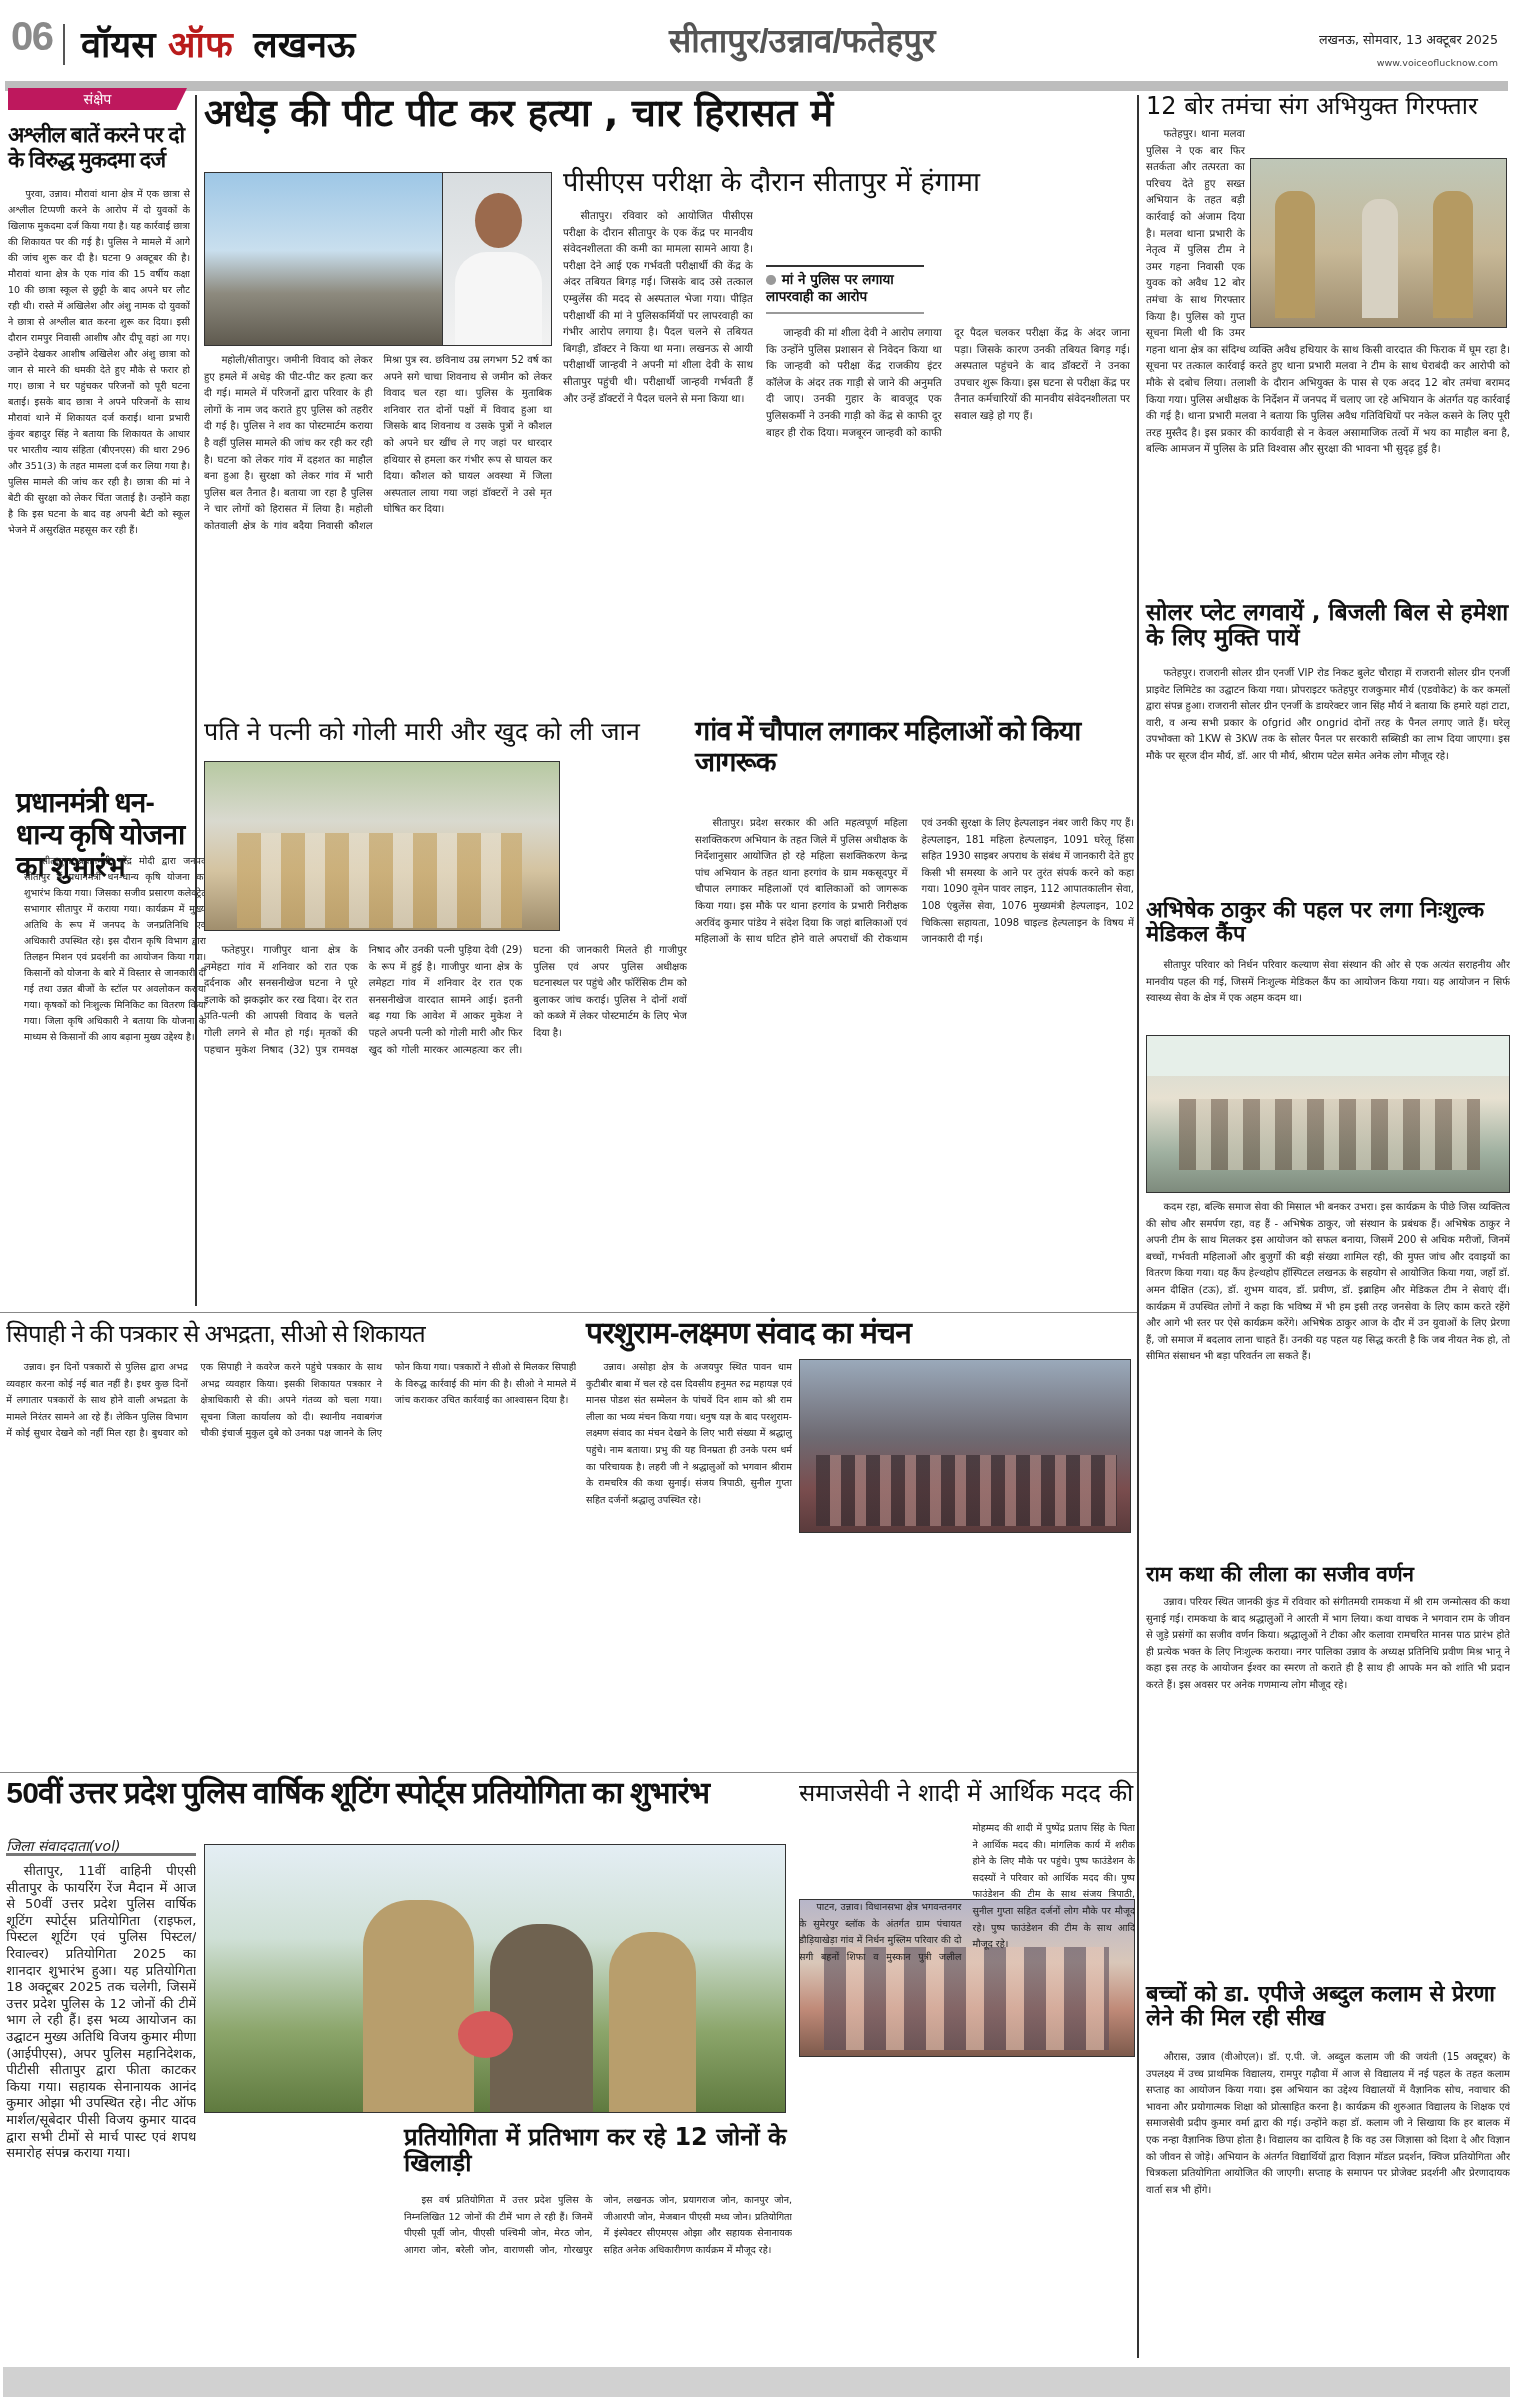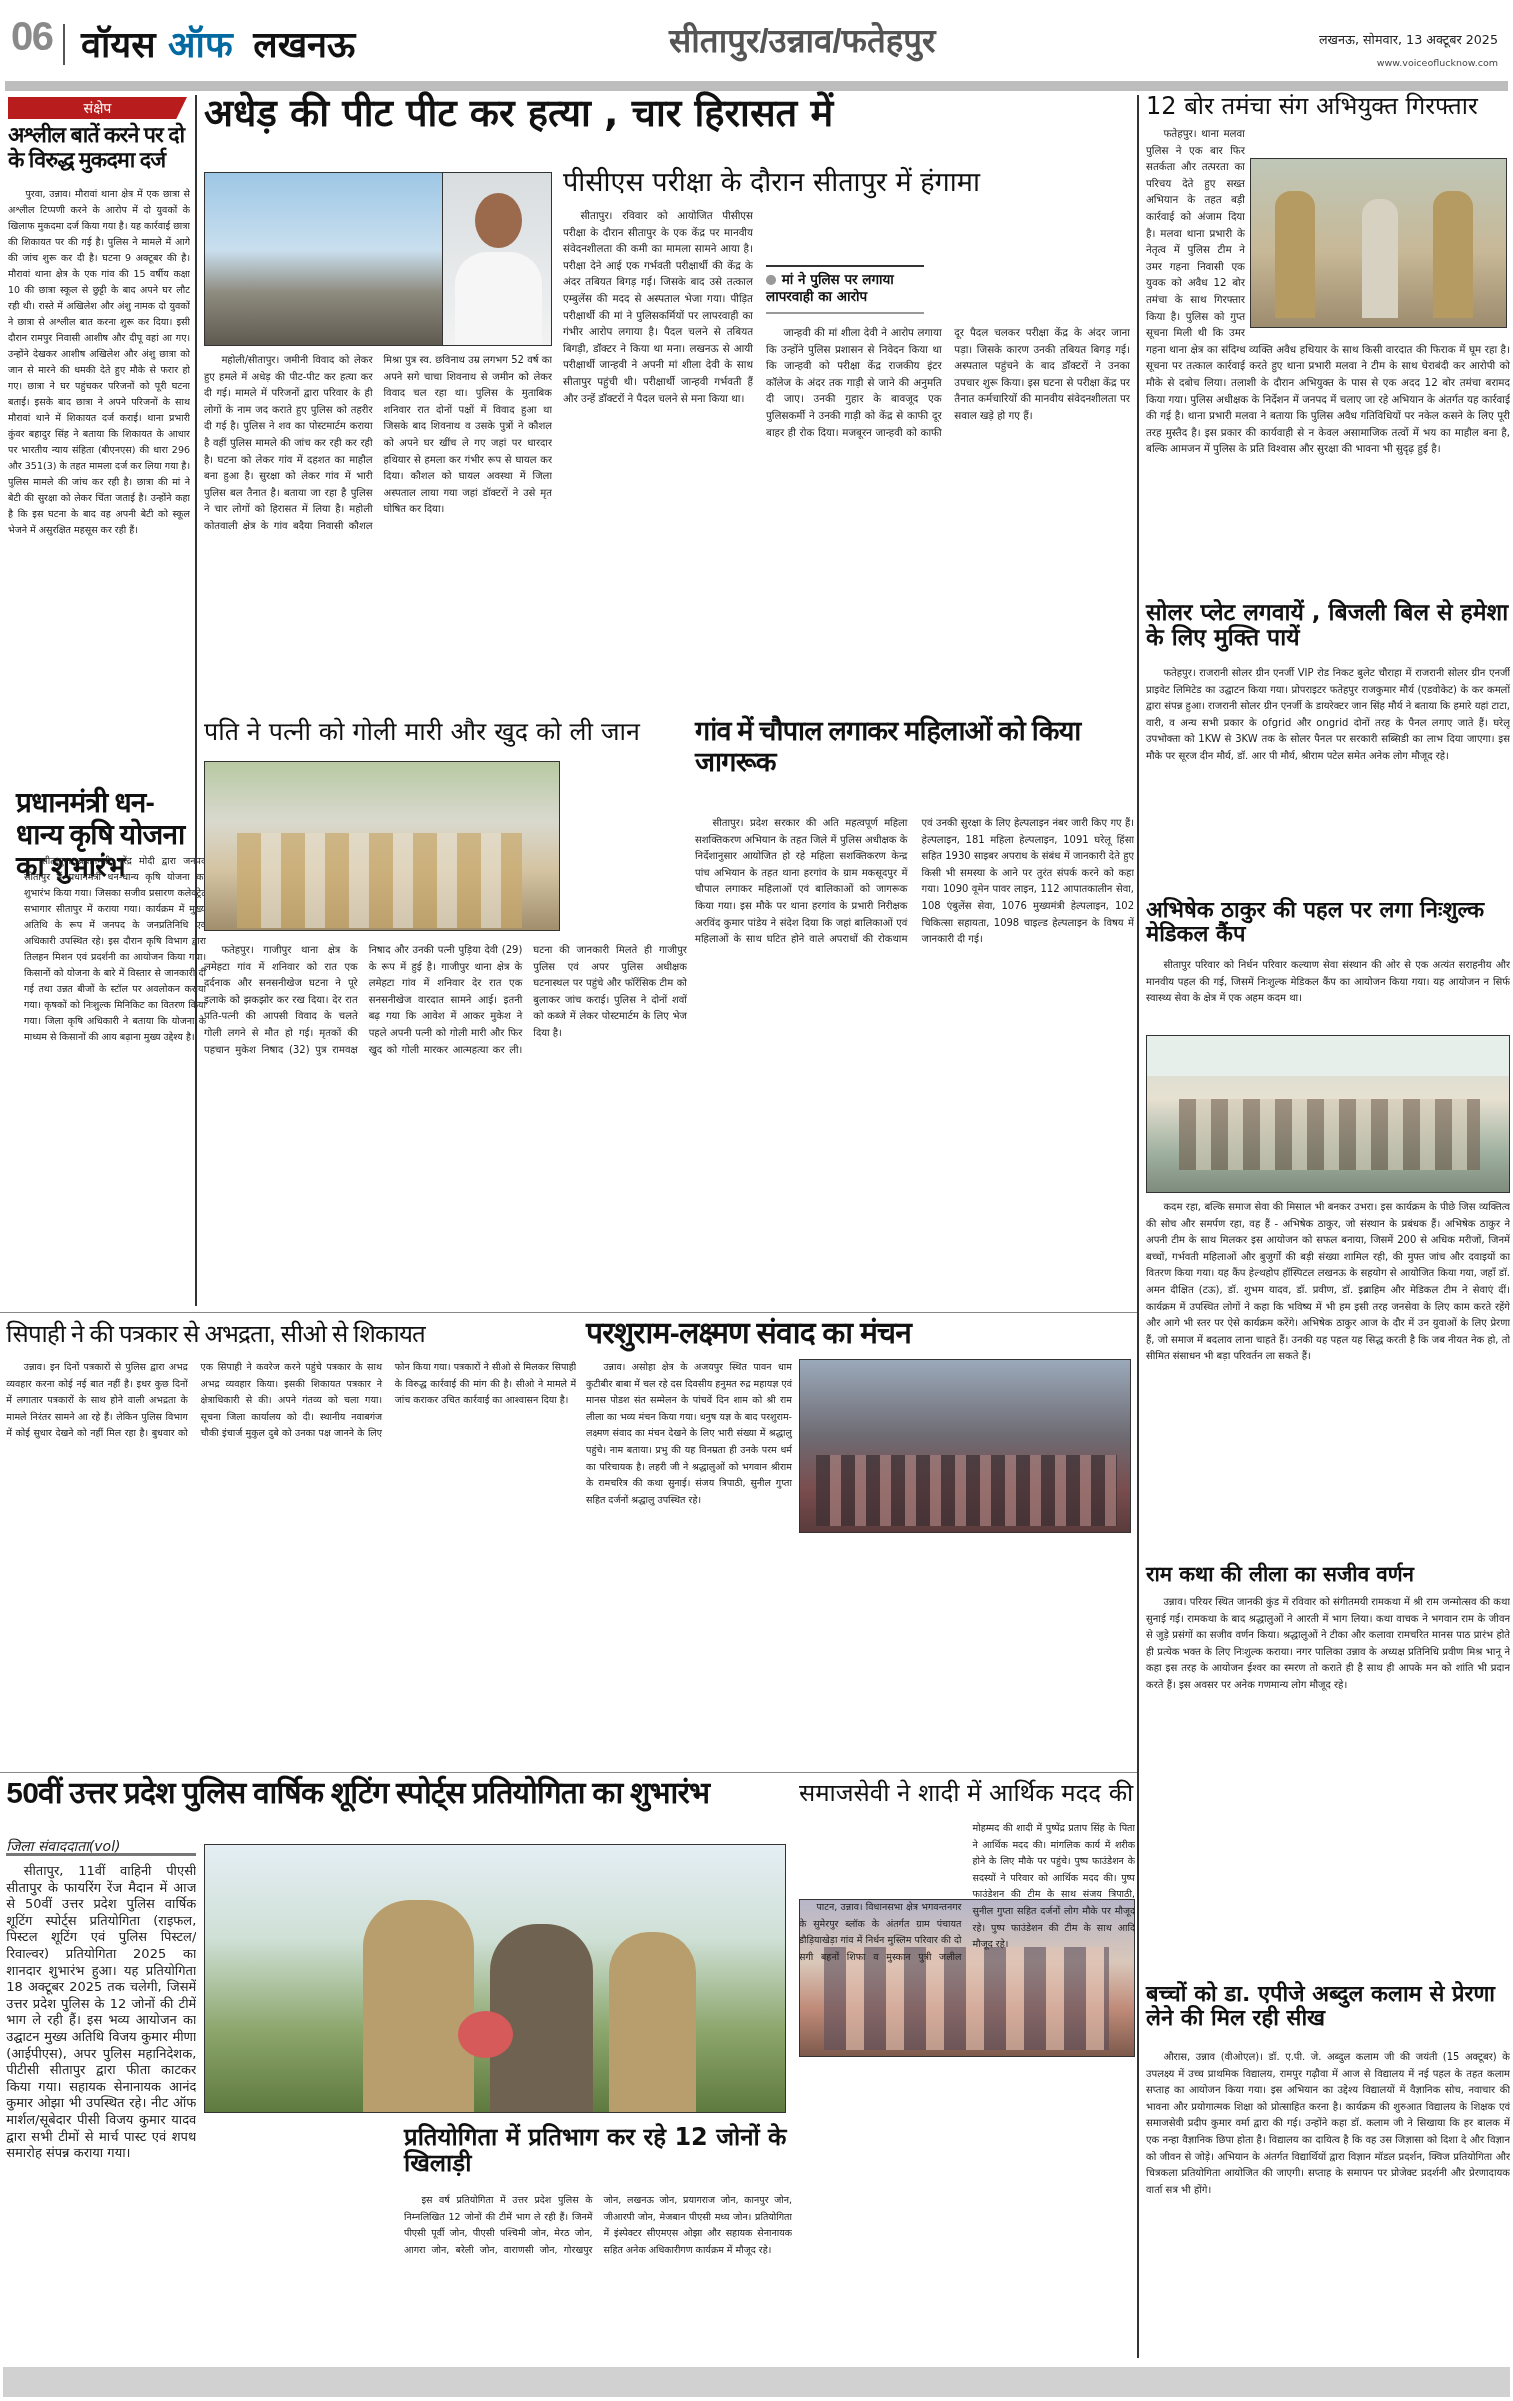--- a/index.html
+++ b/index.html
@@ -1,36 +1,36 @@
 <!DOCTYPE html>
 <html style="font-size:12.7px"><head>
 <meta charset="utf-8">
 <style>
   * { box-sizing: border-box; margin: 0; padding: 0; }
   body { width: 1514px; height: 2401px; background: #ffffff; font-family: "DejaVu Sans", sans-serif; color: #1a1a1a; position: relative; overflow: hidden; }
   .abs { position: absolute; }
   .masthead-num { left: 11px; top: 14px; font-size: 40px; font-weight: bold; color: #8a8a8a; font-family: "Liberation Sans", sans-serif; letter-spacing: -1.6px; }
   .masthead-sep { left: 63px; top: 24px; width: 1.6px; height: 41px; background: #555; }
   .masthead-title { left: 73px; top: 19px; font-size: 36px; font-weight: bold; font-family: "DejaVu Sans", sans-serif; }
-  .masthead-title .gray { color: #0369a1; }
+  .masthead-title .gray { color: #b91c1c; }
   .masthead-title .black { color: #111; margin-left: 8px; }
   .region { left: 669px; top: 17.4px; font-size: 33px; font-weight: bold; color: #555; font-family: Liberation Sans, sans-serif; }
   .dateline { right: 16px; top: 30px; font-size: 12.7px; color: #222; }
   .website { right: 16px; top: 57px; font-size: 9.5px; color: #444; }
   .topbar { left: 4.7px; top: 81px; width: 1503px; height: 9.5px; background: #bdbdbd; }
   .bottombar { left: 3.2px; top: 2367px; width: 1507px; height: 30px; background: #d1d1d1; }
   .vrule { width: 1.6px; background: #333; }
   .hrule { height: 1.6px; background: #333; }
   .col-text { font-size: 10px; line-height: 16.6px; color: #222; text-align: justify; overflow: hidden; font-family: "DejaVu Sans", sans-serif; }
   .col-text p { text-indent: 17.4px; }
   .hl { font-weight: bold; color: #111; line-height: 1.1; font-family: "DejaVu Sans", sans-serif; }
   .hl-cond { font-weight: bold; color: #111; line-height: 1.15; font-family: "Liberation Sans", sans-serif; letter-spacing: -0.8px; }
   .hl-light { font-weight: normal; color: #111; line-height: 1.15; }
   .photo { border: 1.6px solid #333; overflow: hidden; }
-  .briefs-tag { left: 8px; top: 97px; width: 179px; height: 22px; background: #b91c1c; color: #fff; font-size: 14.2px; text-align: center; line-height: 22px; clip-path: polygon(0 0, 100% 0, 94% 100%, 0 100%); }
+  .briefs-tag { left: 8px; top: 88px; width: 179px; height: 22px; background: #be185d; color: #fff; font-size: 14.2px; text-align: center; line-height: 22px; clip-path: polygon(0 0, 100% 0, 94% 100%, 0 100%); }
   .subhead { font-size: 15px; font-weight: bold; color: #111; line-height: 1.25; }
   .bullet-dot { display: inline-block; width: 9.5px; height: 9.5px; border-radius: 50%; background: #999; margin-right: 6.3px; vertical-align: middle; }
   .byline { font-size: 14px; color: #222; font-style: italic; }
 </style>
 </head>
 <body>
 
 <div class="abs masthead-num">06</div>
 <div class="abs masthead-sep"></div>
 <div class="abs masthead-title">

